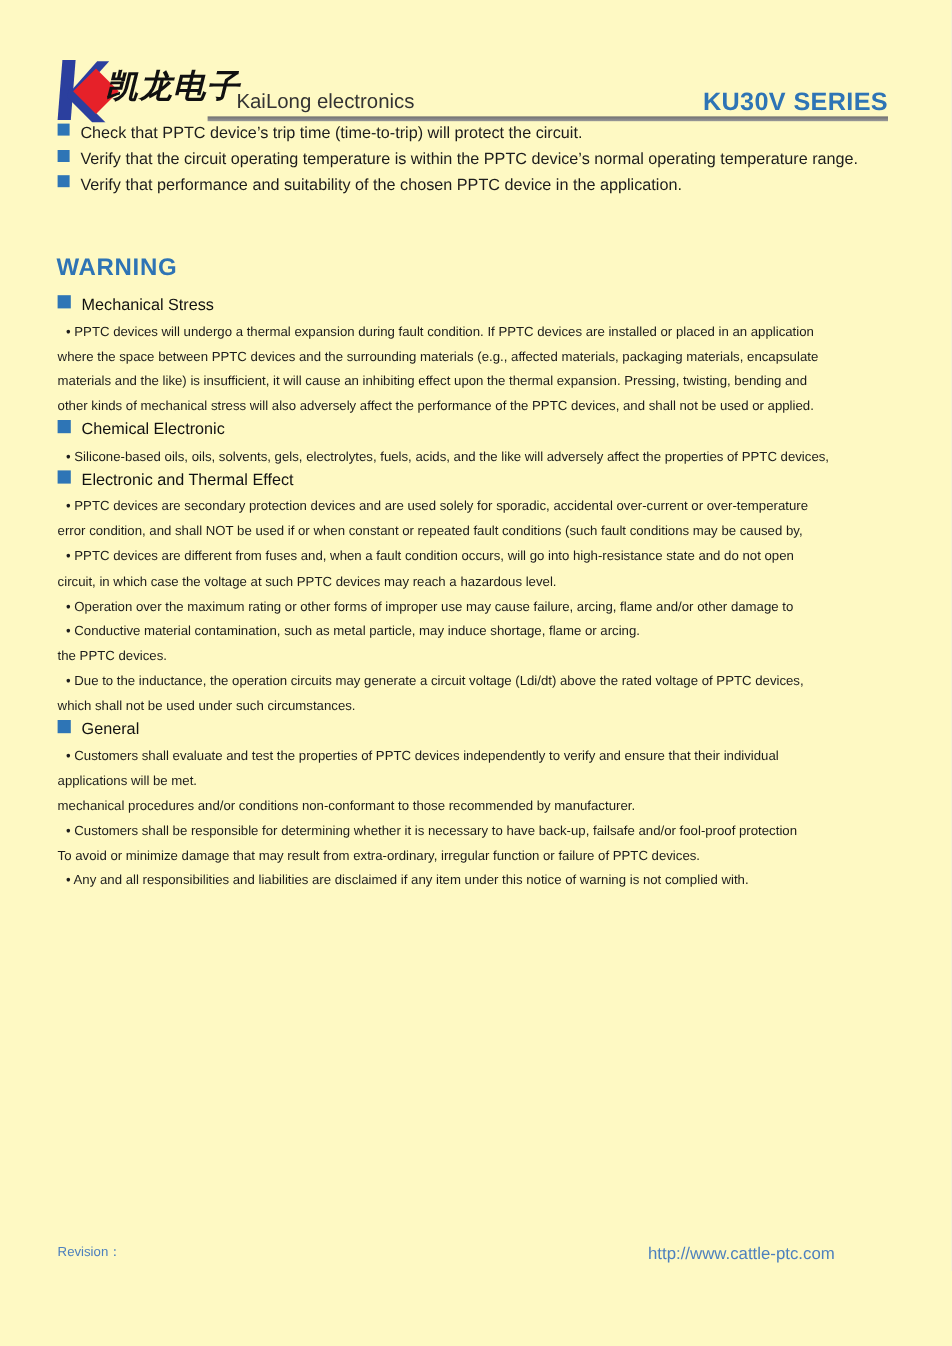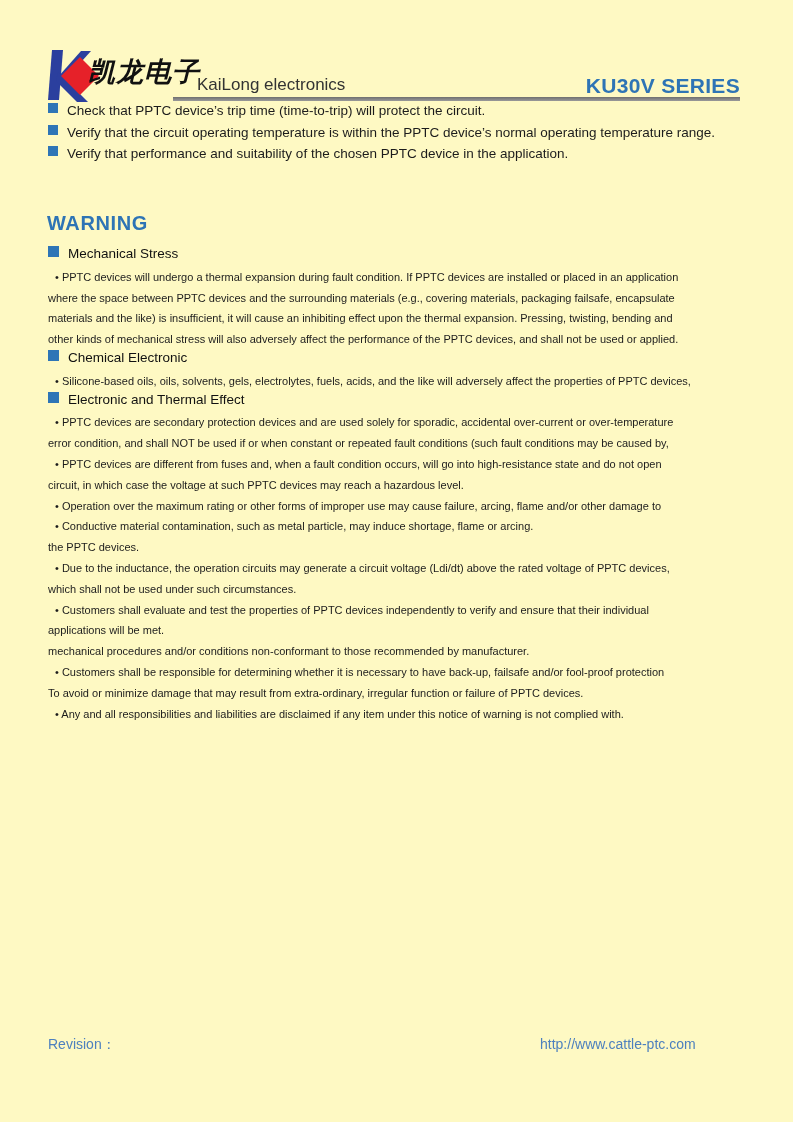--- a/index.html
+++ b/index.html
@@ -60,21 +60,21 @@
   .sec-head .txt { font-size: 13.5px; color: #111; }
   .line {
     height: 20.8px; line-height: 20.8px; font-size: 11px;
     color: #1c1c1c; white-space: nowrap;
   }
   .line.first { padding-left: 7px; }
 
   
   .footer-revision {
     position: absolute; left: 48px; top: 1036px;
-    font-size: 14px; color: #4D80BE; white-space: nowrap;
+    font-size: 11px; color: #4D80BE; white-space: nowrap;
   }
   .footer-url {
     position: absolute; left: 540px; top: 1036px;
     font-size: 14px; color: #4D80BE; text-decoration: none; white-space: nowrap;
   }
 </style>
 </head>
 <body>
 
 <div class="page">
@@ -107,21 +107,21 @@
 
   <div class="warning-title">WARNING</div>
 
   <div class="content">
 
     <div class="sec-head">
       <span class="sq"></span>
       <span class="txt">Mechanical Stress</span>
     </div>
     <div class="line first">• PPTC devices will undergo a thermal expansion during fault condition. If PPTC devices are installed or placed in an application</div>
-    <div class="line">where the space between PPTC devices and the surrounding materials (e.g., covering materials, packaging failsafe, encapsulate</div>
+    <div class="line">where the space between PPTC devices and the surrounding materials (e.g., affected materials, packaging materials, encapsulate</div>
     <div class="line">materials and the like) is insufficient, it will cause an inhibiting effect upon the thermal expansion. Pressing, twisting, bending and</div>
     <div class="line">other kinds of mechanical stress will also adversely affect the performance of the PPTC devices, and shall not be used or applied.</div>
 
     <div class="sec-head">
       <span class="sq"></span>
       <span class="txt">Chemical Electronic</span>
     </div>
     <div class="line first">• Silicone-based oils, oils, solvents, gels, electrolytes, fuels, acids, and the like will adversely affect the properties of PPTC devices,</div>
 
     <div class="sec-head">
@@ -131,20 +131,24 @@
     <div class="line first">• PPTC devices are secondary protection devices and are used solely for sporadic, accidental over-current or over-temperature</div>
     <div class="line">error condition, and shall NOT be used if or when constant or repeated fault conditions (such fault conditions may be caused by,</div>
     <div class="line first">• PPTC devices are different from fuses and, when a fault condition occurs, will go into high-resistance state and do not open</div>
     <div class="line">circuit, in which case the voltage at such PPTC devices may reach a hazardous level.</div>
     <div class="line first">• Operation over the maximum rating or other forms of improper use may cause failure, arcing, flame and/or other damage to</div>
     <div class="line first">• Conductive material contamination, such as metal particle, may induce shortage, flame or arcing.</div>
     <div class="line">the PPTC devices.</div>
     <div class="line first">• Due to the inductance, the operation circuits may generate a circuit voltage (Ldi/dt) above the rated voltage of PPTC devices,</div>
     <div class="line">which shall not be used under such circumstances.</div>
 
+    <div class="sec-head">
+      <span class="sq"></span>
+      <span class="txt">General</span>
+    </div>
     <div class="line first">• Customers shall evaluate and test the properties of PPTC devices independently to verify and ensure that their individual</div>
     <div class="line">applications will be met.</div>
     <div class="line">mechanical procedures and/or conditions non-conformant to those recommended by manufacturer.</div>
     <div class="line first">• Customers shall be responsible for determining whether it is necessary to have back-up, failsafe and/or fool-proof protection</div>
     <div class="line">To avoid or minimize damage that may result from extra-ordinary, irregular function or failure of PPTC devices.</div>
     <div class="line first">• Any and all responsibilities and liabilities are disclaimed if any item under this notice of warning is not complied with.</div>
 
   </div>
 
   <div class="footer-revision">Revision：</div>

